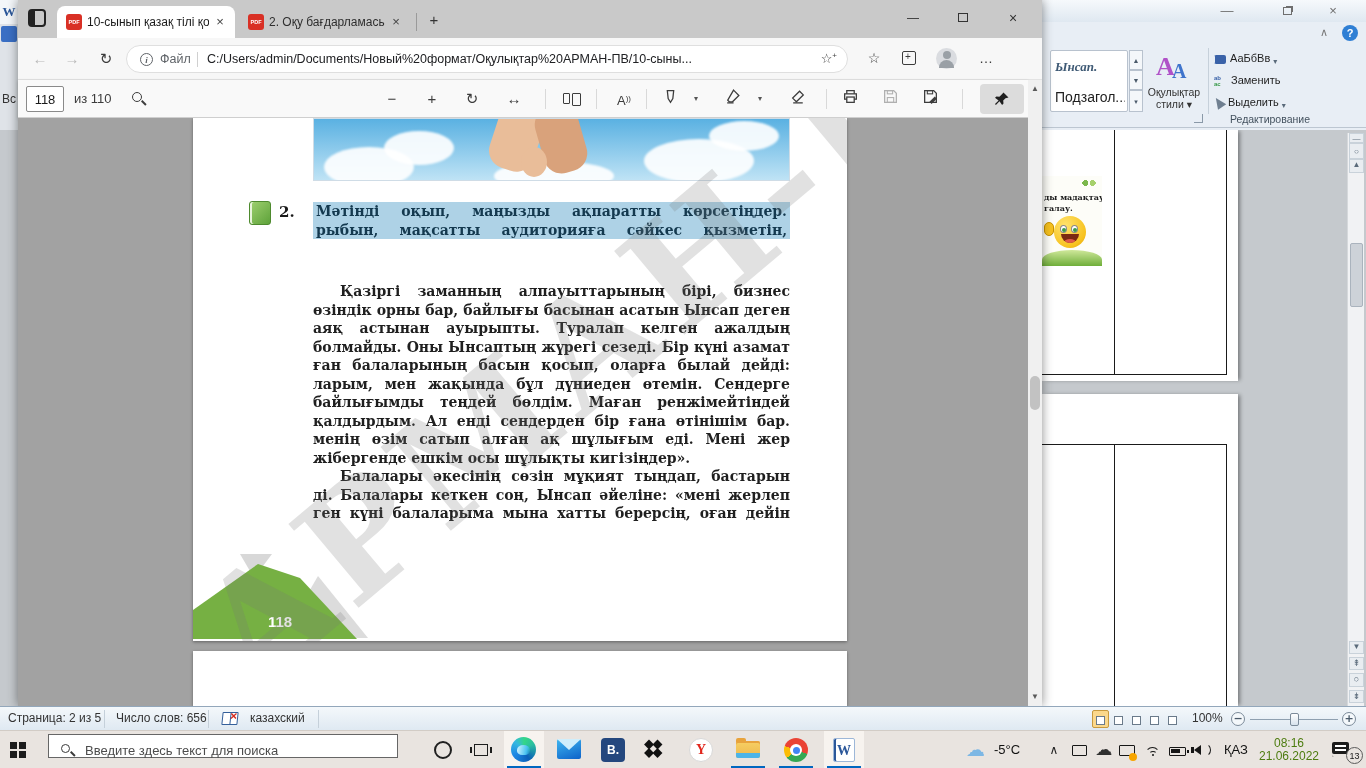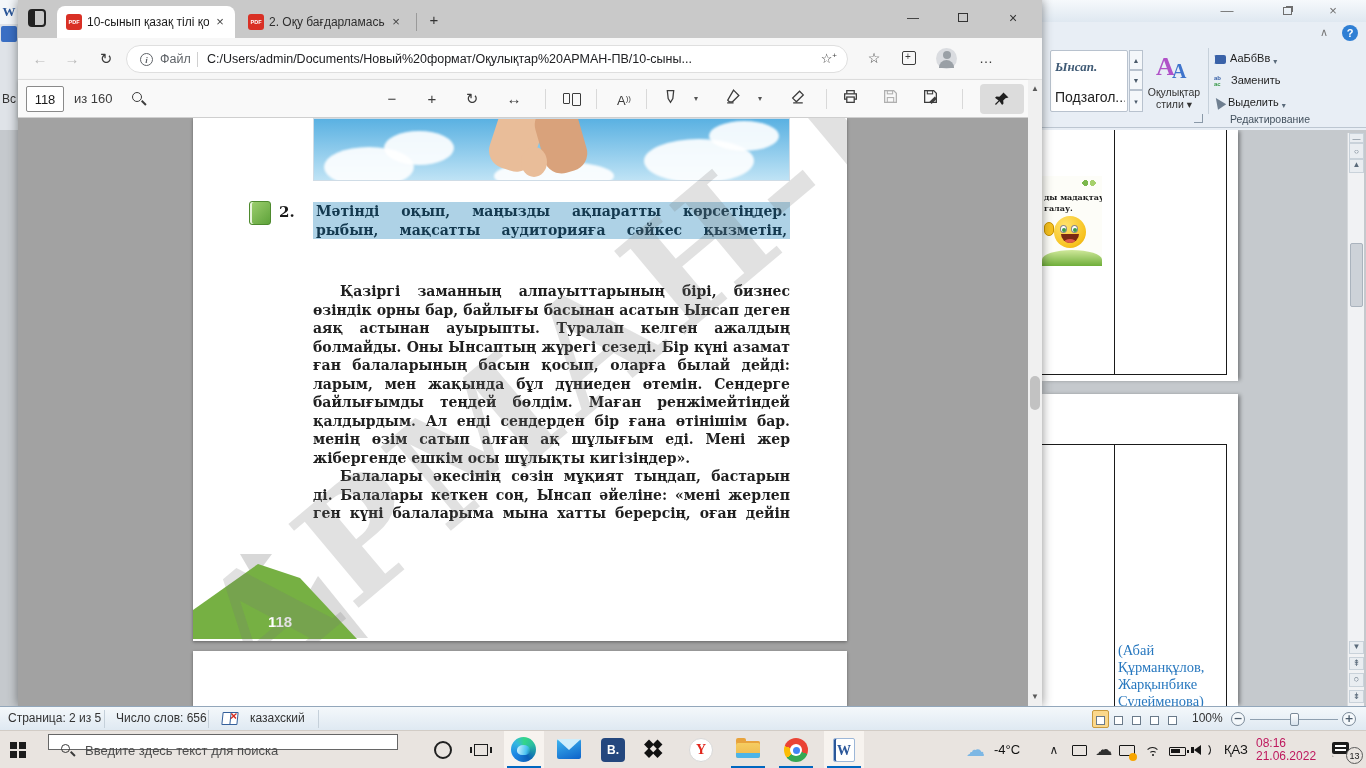--- a/index.html
+++ b/index.html
@@ -145,21 +145,21 @@
 
 .tbar{left:0;top:730px;width:1366px;height:38px;background:#e9e4e0;border-top:1px solid #d2ccc6;z-index:4}
 .tbtn{top:0;height:38px}
 .hl-btn{background:#f7f3ef}
 .underline::after{content:"";position:absolute;left:3px;right:3px;bottom:0;height:3px;background:#0067c0}
 .startgrid{left:10px;top:11px;width:16px;height:16px;background:
  linear-gradient(#1c1c1c,#1c1c1c) 0 0/7px 7px no-repeat,
  linear-gradient(#1c1c1c,#1c1c1c) 9px 0/7px 7px no-repeat,
  linear-gradient(#1c1c1c,#1c1c1c) 0 9px/7px 7px no-repeat,
  linear-gradient(#1c1c1c,#1c1c1c) 9px 9px/7px 7px no-repeat}
-.sbox{left:48px;top:3px;width:350px;height:16px;background:#fff;border:1px solid #666}
+.sbox{left:48px;top:3px;width:350px;height:24px;background:#fff;border:1px solid #666}
 .sbox .txt{position:absolute;left:36px;top:8px;font-size:13px;color:#4c4c4c;white-space:nowrap}
 .slens{left:12px;top:9px;width:9px;height:9px;border:1.5px solid #3a3a3a;border-radius:50%}
 .slens::after{content:"";position:absolute;left:8px;top:8px;width:6px;height:1.5px;background:#3a3a3a;transform:rotate(45deg)}
 .cortana{left:8px;top:10px;width:18px;height:18px;border:2px solid #202020;border-radius:50%}
 .tview{left:10px;top:13px;width:14px;height:12px;border:1.5px solid #1d1d1d}
 .tview::before{content:"";position:absolute;left:-5px;top:2px;width:2px;height:6px;background:#1d1d1d}
 .tview::after{content:"";position:absolute;right:-5px;top:2px;width:2px;height:6px;background:#1d1d1d}
 .edgeico{left:7px;top:6px;width:25px;height:25px;border-radius:50%;background:conic-gradient(from 150deg,#0b60b8,#1e88e5 25%,#35b8e0 45%,#35d687 60%,#2bbfa0 75%,#0b60b8)}
 .edgeico::after{content:"";position:absolute;left:6px;top:8px;width:13px;height:10px;border-radius:50% 50% 40% 40%;background:linear-gradient(100deg,#d9f5ff,#49c3f0 70%,transparent)}
 .mailico{left:7px;top:8px;width:24px;height:20px;background:linear-gradient(160deg,#3fb6f0,#0d62c9);border-radius:2px}
@@ -183,21 +183,21 @@
 .castic{left:3px;top:14px;width:16px;height:11px;border:1.5px solid #161616;border-radius:1px}
 .castdot{left:13px;top:22px;width:8px;height:8px;border-radius:50%;background:#f7a500}
 .wifi{left:3px;top:16px;width:18px;height:10px;overflow:hidden}
 .wifi i{position:absolute;border:1.5px solid #161616;border-radius:50%;border-bottom-color:transparent;border-left-color:transparent;border-right-color:transparent}
 .batt{left:3px;top:16px;width:17px;height:9px;border:1.5px solid #161616;border-radius:1px}
 .batt::before{content:"";position:absolute;left:1px;top:1px;width:9px;height:4px;background:#161616}
 .batt::after{content:"";position:absolute;right:-4px;top:1.5px;width:2px;height:3px;background:#161616}
 .spk{left:4px;top:14px;width:0;height:0;border-top:5px solid transparent;border-bottom:5px solid transparent;border-right:7px solid #161616}
 .spk::before{content:"";position:absolute;left:-3px;top:-3px;width:3px;height:6px;background:#161616}
 .spkwave{left:13px;top:12px;width:8px;height:14px;border:1.5px solid #161616;border-left:none;border-top-color:transparent;border-bottom-color:transparent;border-radius:0 7px 7px 0}
-.clock{top:6px;width:66px;text-align:left;font-size:12px;line-height:13px;color:#be185d;white-space:nowrap}
+.clock{top:6px;width:66px;text-align:center;font-size:12px;line-height:13px;color:#4d7c0f;white-space:nowrap}
 .notific{left:6px;top:11px;width:17px;height:15px;background:#1b1b1b;border-radius:2px;box-shadow:inset 0 -3px 0 #e9e4e0}
 .notific::after{content:"";position:absolute;left:3px;top:3px;width:11px;height:2px;background:#fff;box-shadow:0 4px 0 #fff}
 .badge{left:20px;top:16px;width:17px;height:17px;border:1px solid #5a5a5a;border-radius:50%;background:#e9e4e0;font-size:9px;line-height:16px;text-align:center;color:#1a1a1a}
 
 svg{display:block}
 </style>
 </head>
 <body>
 
 <div id="screen">
@@ -262,27 +262,20 @@
             <div class="a mouth"></div>
           </div>
           <div class="a thumb"></div>
           <div class="a grass"></div>
         </div>
       </div>
       <div class="a wpage2">
         <div class="a tline" style="left:0;top:50px;width:185px;height:1px"></div>
         <div class="a tline" style="left:72px;top:50px;width:1px;height:262px"></div>
         <div class="a tline" style="left:184px;top:50px;width:1px;height:262px"></div>
-        <div class="a authors" style="top:248px">
-
-        <div class="aline">(Абай</div>
-            <div class="aline">Құрманқұлов,</div>
-            <div class="aline">Жарқынбике</div>
-            <div class="aline last">Сулейменова)</div>
-          </div>
       </div>
     </div>
 
     <div class="a wscroll">
       <div class="a wsbtn" style="top:0;height:10px;line-height:9px">—</div>
       <div class="a wsbtn" style="top:10px;height:16px;line-height:15px">○</div>
       <div class="a wsbtn" style="top:26px;height:14px">▲</div>
       <div class="a wsthumb"></div>
       <div class="a wsbtn" style="top:508px;height:13px">▼</div>
       <div class="a wsbtn" style="top:524px;height:13px;font-size:9px">⇞</div>
@@ -343,21 +336,21 @@
         <span class="starplus"><span>☆</span><sup>+</sup></span>
       </div>
       <div class="a tbic" style="left:844px">☆</div>
       <div class="a collec" style="left:884px"></div>
       <div class="a avatar" style="left:918px"></div>
       <div class="a tbic" style="left:956px">…</div>
     </div>
 
     <div class="a pdfbar">
       <input class="a pageinput" value="118" style="">
-      <div class="a oflabel">из 160</div>
+      <div class="a oflabel">из 110</div>
       <div class="a lens" style="left:114px"></div>
       <div class="a pic" style="left:362px">−</div>
       <div class="a pic" style="left:402px">+</div>
       <div class="a pic" style="left:442px">↻</div>
       <div class="a pic" style="left:484px">↔</div>
       <div class="a psep" style="left:527px"></div>
       <div class="a pagesic" style="left:545px"></div>
       <div class="a psep" style="left:578px"></div>
       <div class="a pic" style="left:594px"><span class="ra-a">A</span><span class="ra-w">))</span></div>
       <div class="a psep" style="left:628px"></div>
@@ -500,21 +493,21 @@
       </div>
     <div class="a tbtn underline" style="left:776px;width:40px">
         <div class="a chromeico"></div>
       </div>
     <div class="a tbtn hl-btn underline" style="left:824px;width:40px">
         <div class="a wordico">W</div>
       </div>
 
     <div class="a tbtn trayic" style="left:960px;width:78px;text-align:left">
       <span class="wcloud" style="position:absolute;left:6px">☁</span>
-      <span class="traytxt" style="position:absolute;left:34px">-4°C</span>
+      <span class="traytxt" style="position:absolute;left:34px">-5°C</span>
     </div>
     <div class="a tbtn trayic chev" style="left:1042px;width:24px">∧</div>
     <div class="a tbtn trayic" style="left:1068px;width:24px">
         <div class="a tabletic"></div>
       </div>
     <div class="a tbtn trayic odcloud" style="left:1092px;width:24px">☁</div>
     <div class="a tbtn trayic" style="left:1116px;width:26px">
         <div class="a castic"></div>
         <div class="a castdot"></div>
       </div>

